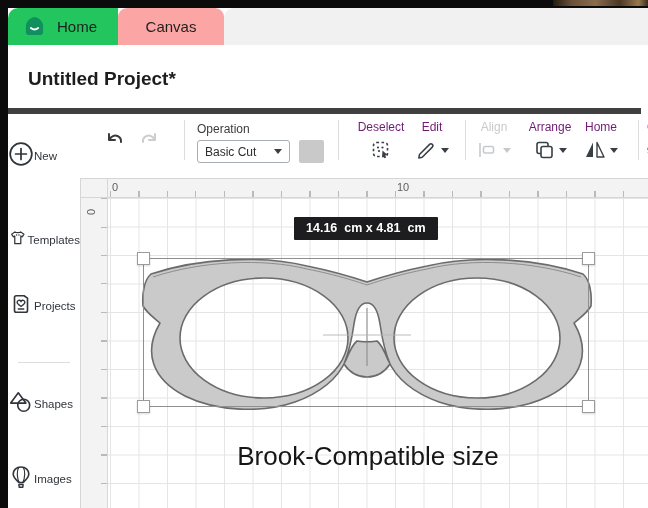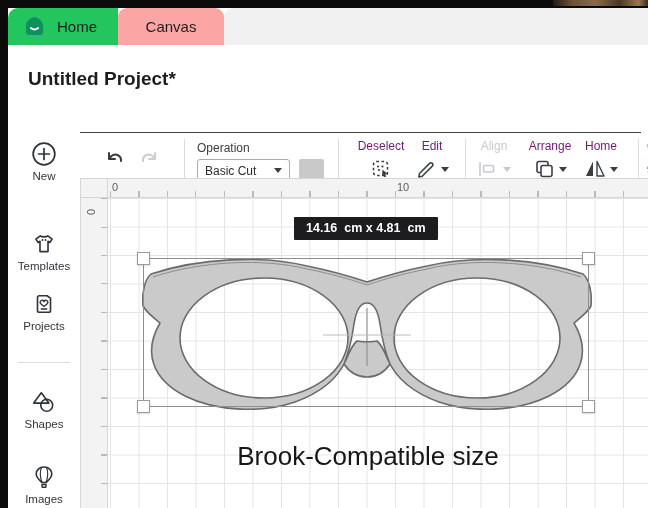--- a/index.html
+++ b/index.html
@@ -18,42 +18,42 @@
   .tab-canvas { position:absolute; left:118px; top:8px; width:106px; height:37px; background:#fca5a5;
     border-radius:9px 9px 0 0; display:flex; align-items:center; justify-content:center; z-index:41; }
   .tabbar-right { position:absolute; left:224px; top:8px; width:424px; height:37px; background:#f1f1f2;
     border-radius:10px 0 0 0; z-index:40; }
   .tab-label { font-size:15px; color:#1f1f1f; }
   .logo { width:21px; height:21px; margin-left:16px; margin-right:12px; flex:0 0 auto; }
 
   .page-title { position:absolute; left:28px; top:68px; font-size:19px; font-weight:bold; color:#1d1d1d; }
 
   
-  .toolbar { position:absolute; left:8px; top:132px; width:633px; height:58px; background:#fff;
-    border-top:1px solid #404040; }
+  .toolbar { position:absolute; left:8px; top:108px; width:633px; height:58px; background:#fff;
+    border-top:6px solid #404040; }
   .tb-sep { position:absolute; top:6px; width:1px; height:40px; background:#dcdcdc; }
   .tb-iconbtn { position:absolute; top:12px; width:28px; height:28px; display:flex; align-items:center;
     justify-content:center; cursor:pointer; }
   .op-label { position:absolute; left:189px; top:8px; font-size:12px; color:#3c3c3c; }
   .op-select { position:absolute; left:189px; top:26px; width:93px; height:23px; border:1px solid #a8adb3;
     border-radius:3px; background:#fff; display:flex; align-items:center; padding:0 7px; cursor:pointer; }
   .op-select .val { font-size:12px; color:#2e2e2e; flex:1; }
   .op-swatch { position:absolute; left:291px; top:26px; width:25px; height:23px; background:#c9c9c9;
     border-radius:2px; cursor:pointer; }
   .tool { position:absolute; top:6px; display:flex; flex-direction:column; align-items:center; cursor:pointer; }
   .tool .lbl { font-size:12px; color:#701a75; line-height:14px; margin-bottom:4px; white-space:nowrap; }
   .tool.disabled .lbl { color:#c7cacd; }
   .tool .icn { height:24px; display:flex; align-items:center; }
   .caret { width:0; height:0; border-left:4px solid transparent; border-right:4px solid transparent;
     border-top:5px solid #3a3f46; margin-left:4px; }
   .caret.lt { border-top-color:#c7cacd; }
 
   
   .sidebar { position:absolute; left:8px; top:121px; width:72px; height:387px; background:#fff; }
-  .side-item { position:absolute; left:0; width:72px; display:flex; flex-direction:column; align-items:center;
+  .side-item { position:absolute; left:0; width:72px; display:flex; flex-direction:row; align-items:center;
     cursor:pointer; }
   .side-item .slbl { font-size:11.5px; color:#30353c; margin-top:3px; }
   .side-divider { position:absolute; left:10px; width:52px; height:1px; background:#dddddd; }
 
   
   .workspace { position:absolute; left:80px; top:178px; width:568px; height:330px; }
   .ruler-corner { position:absolute; left:0; top:0; width:28px; height:20px; background:#f3f3f4;
     border-right:1px solid #d6d6d6; border-bottom:1px solid #d6d6d6; border-top:1px solid #d6d6d6; border-left:1px solid #d6d6d6;}
   .hruler { position:absolute; left:28px; top:0; width:540px; height:20px; background:#f3f3f4;
     border-bottom:1px solid #d6d6d6; border-top:1px solid #d6d6d6; }
@@ -201,21 +201,21 @@
 </div>
 
 <div class="sidebar">
   <div class="side-item" style="top:20px;">
     <svg width="26" height="26" viewBox="0 0 24 24">
       <circle cx="12" cy="12" r="10" fill="none" stroke="#30353c" stroke-width="1.6"></circle>
       <path d="M12 7 L12 17 M7 12 L17 12" stroke="#30353c" stroke-width="1.6" stroke-linecap="round"></path>
     </svg>
     <span class="slbl">New</span>
   </div>
-  <div class="side-item" style="top:110px;">
+  <div class="side-item" style="top:104px;">
     <svg width="26" height="26" viewBox="0 0 24 24">
       <path d="M8.5 4.5 L4.5 7.5 L6.6 10.6 L8.3 9.5 L8.3 19 L15.7 19 L15.7 9.5 L17.4 10.6 L19.5 7.5 L15.5 4.5 C14.3 5.8 9.7 5.8 8.5 4.5 Z" fill="none" stroke="#30353c" stroke-width="1.5" stroke-linejoin="round"></path>
       <circle cx="10.6" cy="8.3" r="0.9" fill="#30353c"></circle>
       <circle cx="13.4" cy="8.3" r="0.9" fill="#30353c"></circle>
     </svg>
     <span class="slbl">Templates</span>
   </div>
   <div class="side-item" style="top:170px;">
     <svg width="26" height="26" viewBox="0 0 24 24">
       <path d="M6 6 Q6 4.4 7.6 4.4 L14.8 4.4 L18 6.6 L18 18 Q18 19.6 16.4 19.6 L7.6 19.6 Q6 19.6 6 18 Z" fill="none" stroke="#30353c" stroke-width="1.5" stroke-linejoin="round"></path>

